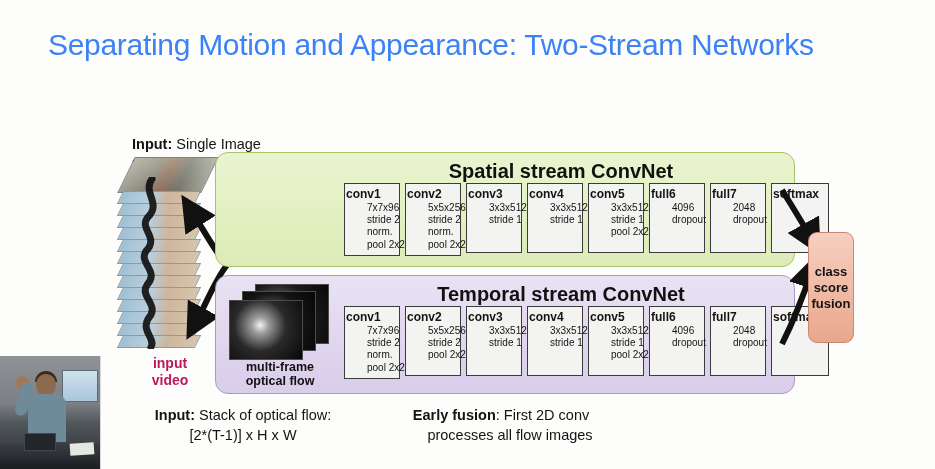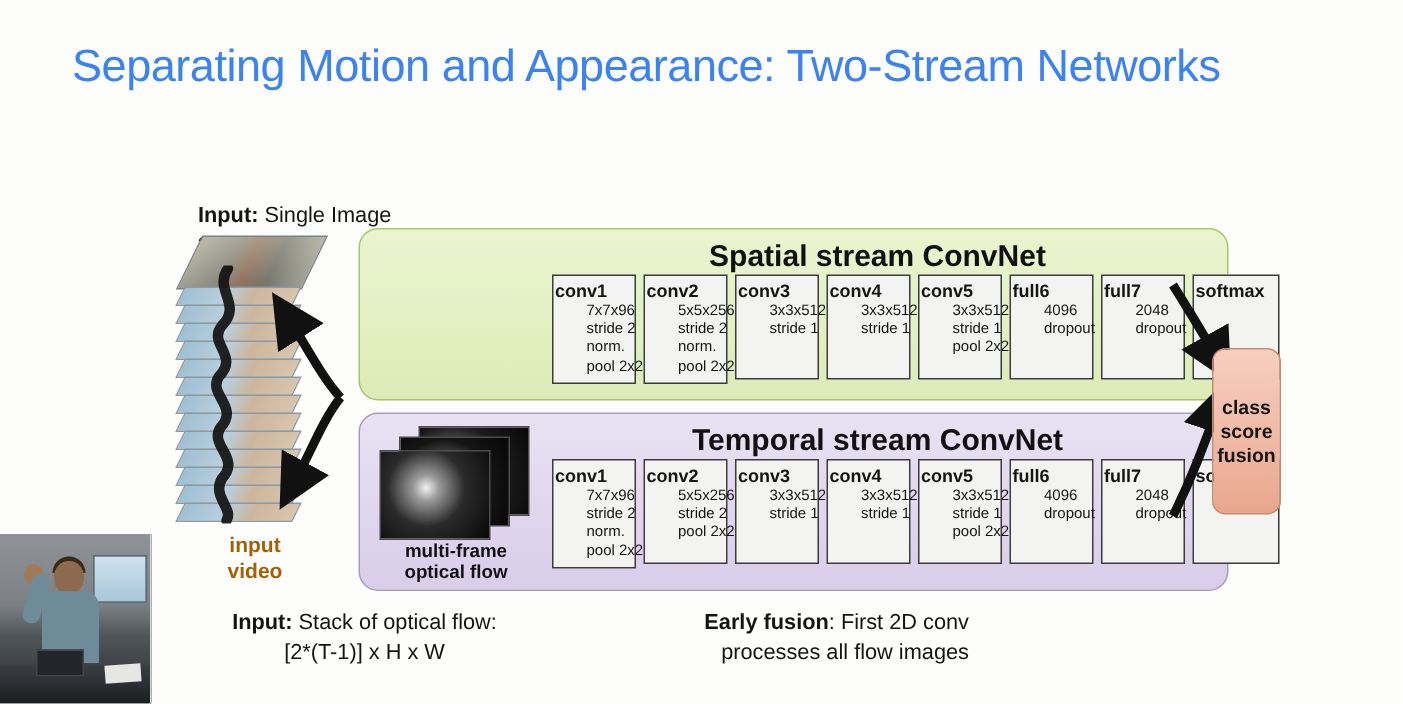--- a/index.html
+++ b/index.html
@@ -93,40 +93,39 @@
     pointer-events: none;
   }
   #video-label {
     position: absolute;
     left: 130px;
     top: 355px;
     width: 80px;
     text-align: center;
     font-size: 14px;
     font-weight: 700;
-    color: #a16207;
+    color: #be185d;
     line-height: 17px;
   }
 
   
   #arrows-left {
     position: absolute;
     left: 175px;
     top: 160px;
     width: 60px;
     height: 200px;
     pointer-events: none;
   }
 
   
   .stream-panel {
     position: absolute;
     border-radius: 13px;
     box-sizing: border-box;
-    margin-left: 24px;
   }
   #spatial-panel {
     left: 215px;
     top: 152px;
     width: 580px;
     height: 115px;
     background: linear-gradient(180deg, #eaf4cf 0%, #e3f0c2 55%, #dcebb6 100%);
     border: 1.5px solid #a8c469;
   }
   #temporal-panel {
@@ -288,21 +287,21 @@
   #input-bottom {
     left: 118px;
     top: 405px;
     width: 250px;
     text-align: center;
   }
   #early-fusion {
     left: 356px;
     top: 405px;
     width: 290px;
-    text-align: right;
+    text-align: center;
   }
   #early-fusion .line2 { padding-left: 18px; }
 
   
   #webcam {
     position: absolute;
     left: 0px;
     top: 356px;
     width: 100px;
     height: 113px;

